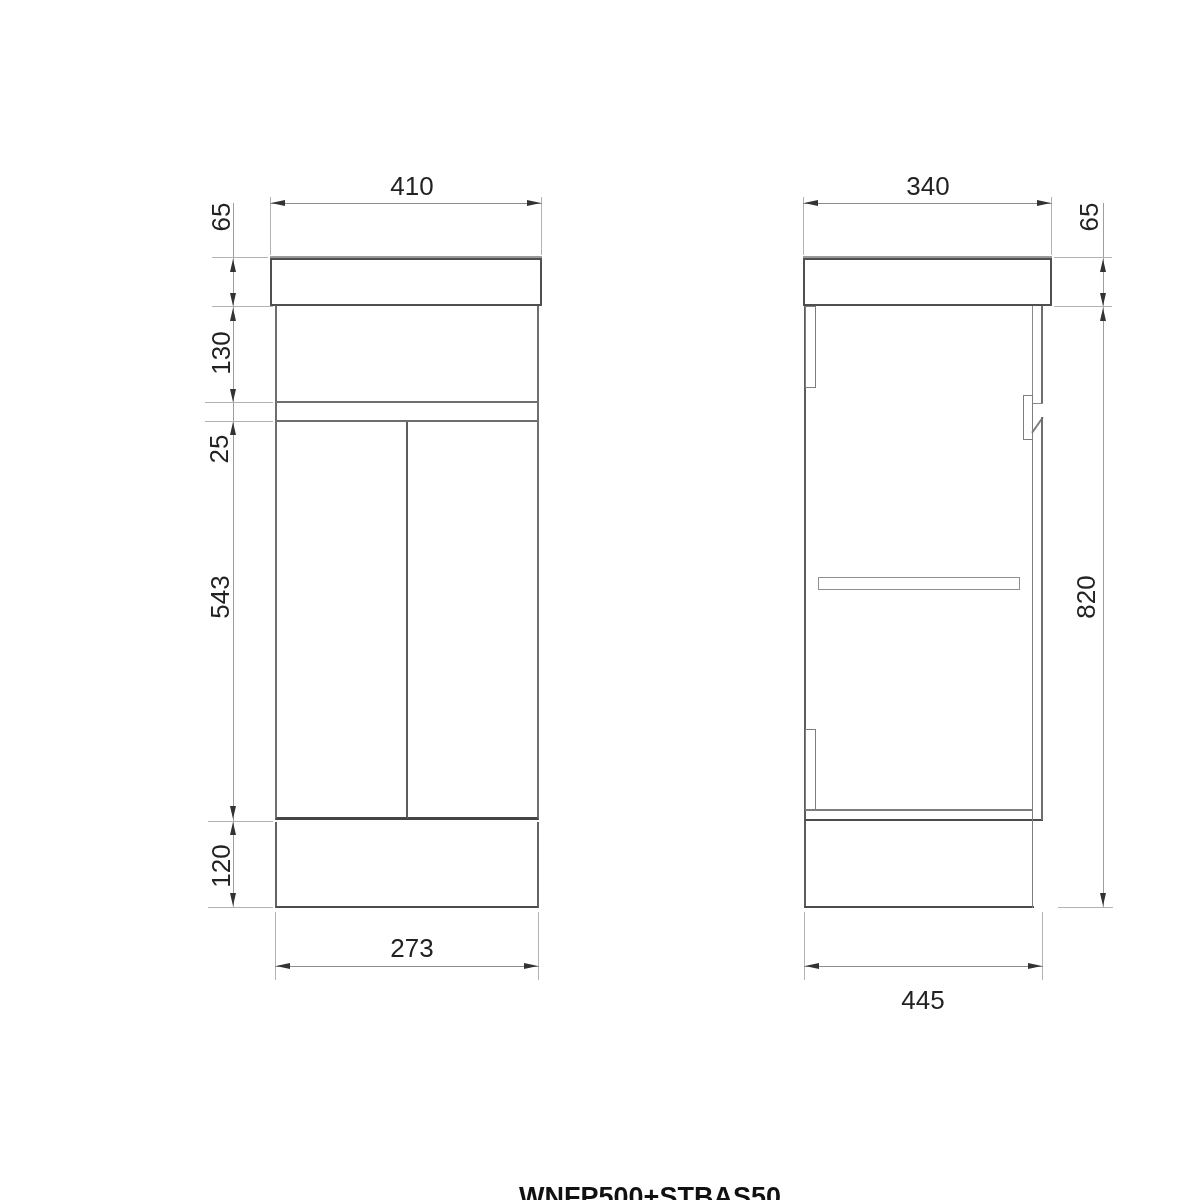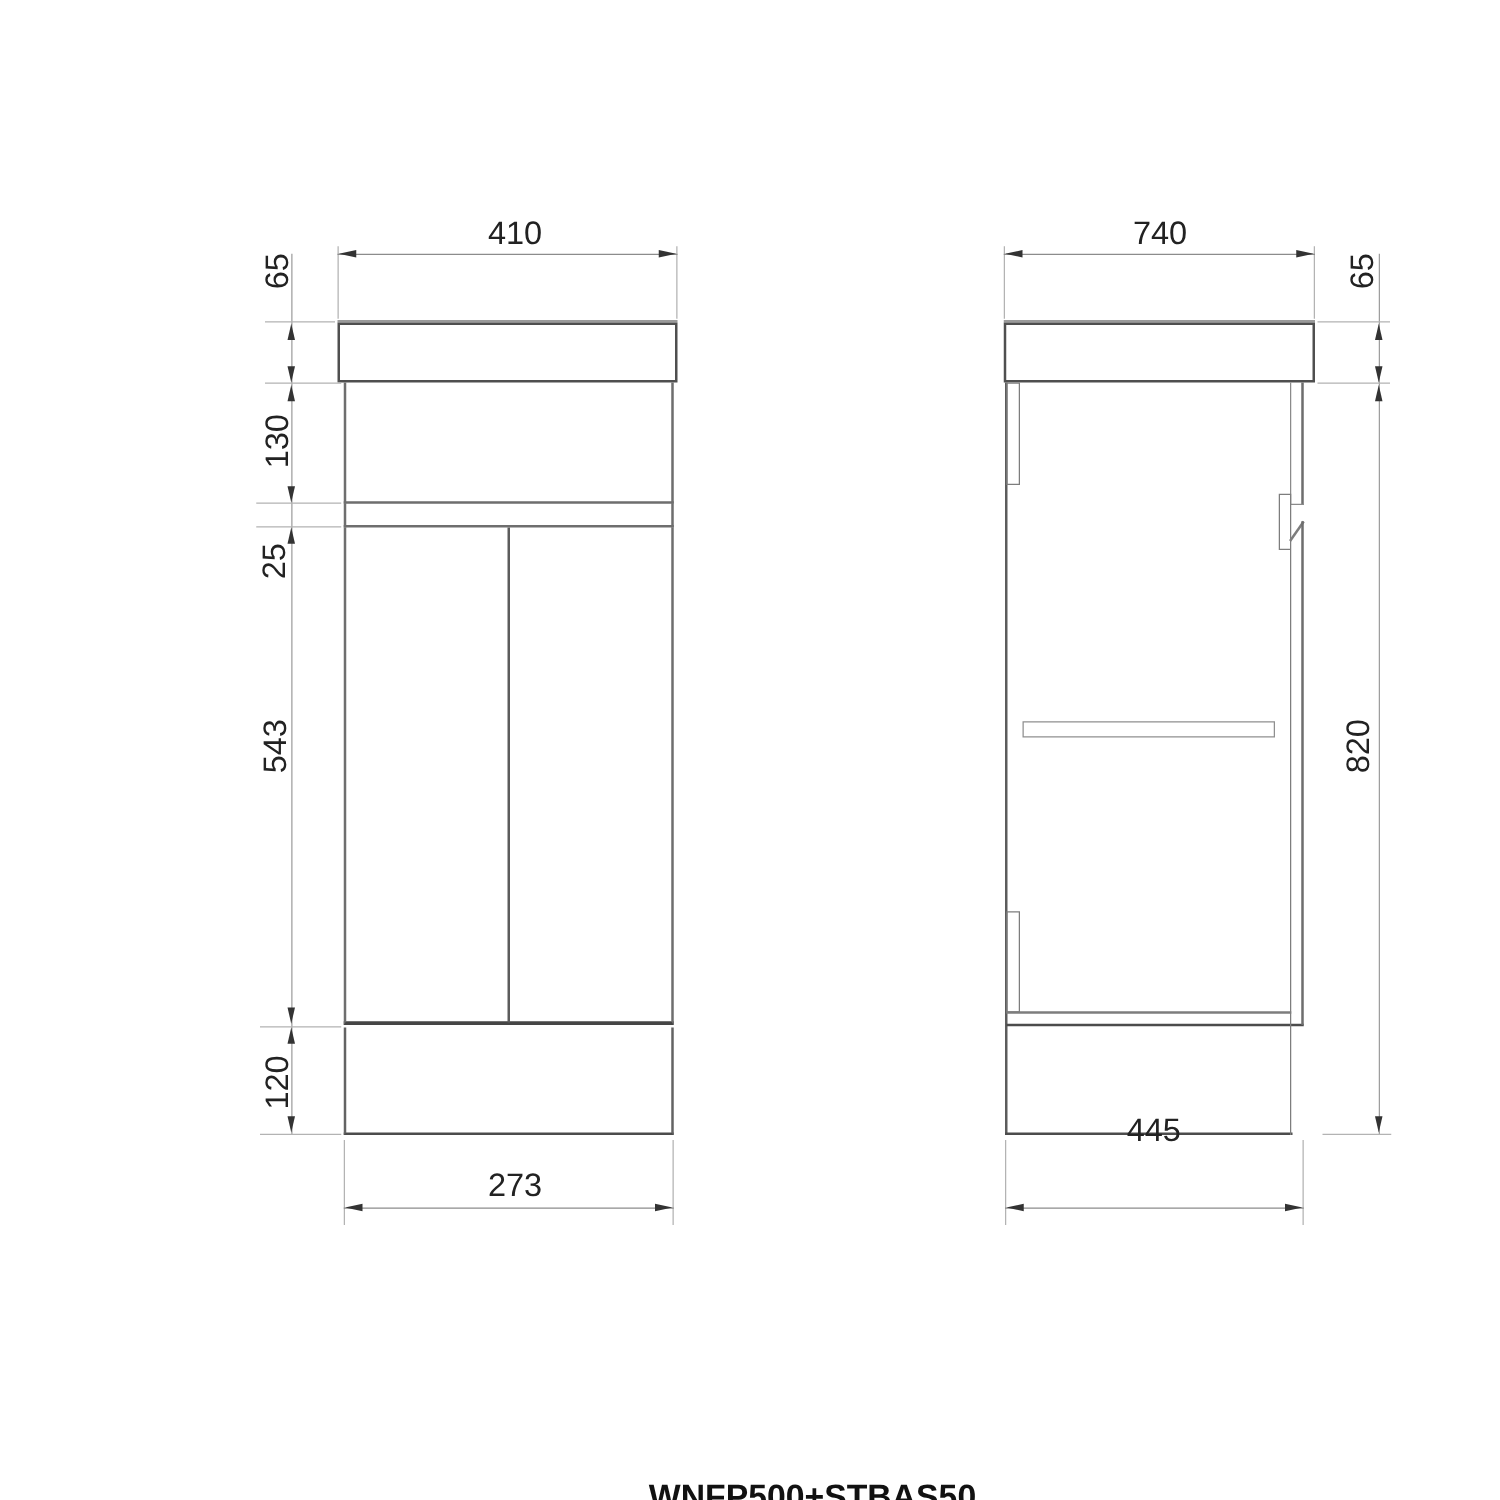--- a/index.html
+++ b/index.html
@@ -80,21 +80,21 @@
     <div class="arr ar-r" style="left:527px; top:200px;"></div>
     <div class="dim-label" style="left:412px; top:186px;">410</div>
   </div>
 
   <div>
     <div class="ext" style="left:803px; top:197px; width:1px; height:58px;"></div>
     <div class="ext" style="left:1051px; top:197px; width:1px; height:58px;"></div>
     <div class="dln" style="left:803px; top:203px; width:249px; height:1px;"></div>
     <div class="arr ar-l" style="left:804px; top:200px;"></div>
     <div class="arr ar-r" style="left:1037px; top:200px;"></div>
-    <div class="dim-label" style="left:928px; top:186px;">740</div>
+    <div class="dim-label" style="left:928px; top:186px;">340</div>
   </div>
 
   <div>
     <div class="dln" style="left:233px; top:203px; width:1px; height:705px; background:#9e9e9e;"></div>
     <div class="ext" style="left:212px; top:257px; width:56px; height:1px;"></div>
     <div class="ext" style="left:212px; top:306px; width:61px; height:1px;"></div>
     <div class="ext" style="left:205px; top:402px; width:68px; height:1px;"></div>
     <div class="ext" style="left:205px; top:421px; width:68px; height:1px;"></div>
     <div class="ext" style="left:208px; top:821px; width:65px; height:1px;"></div>
     <div class="ext" style="left:208px; top:907px; width:65px; height:1px;"></div>
@@ -134,18 +134,18 @@
     <div class="arr ar-r" style="left:524px; top:963px;"></div>
     <div class="dim-label" style="left:412px; top:948px;">273</div>
   </div>
 
   <div>
     <div class="ext" style="left:804px; top:912px; width:1px; height:68px;"></div>
     <div class="ext" style="left:1042px; top:912px; width:1px; height:68px;"></div>
     <div class="dln" style="left:804px; top:966px; width:239px; height:1px;"></div>
     <div class="arr ar-l" style="left:805px; top:963px;"></div>
     <div class="arr ar-r" style="left:1028px; top:963px;"></div>
-    <div class="dim-label" style="left:923px; top:904px;">445</div>
+    <div class="dim-label" style="left:923px; top:1000px;">445</div>
   </div>
 
   <div class="product-code" style="left:650px; top:1184px;">WNFP500+STBAS50</div>
 
 </div>
 
 </body></html>

